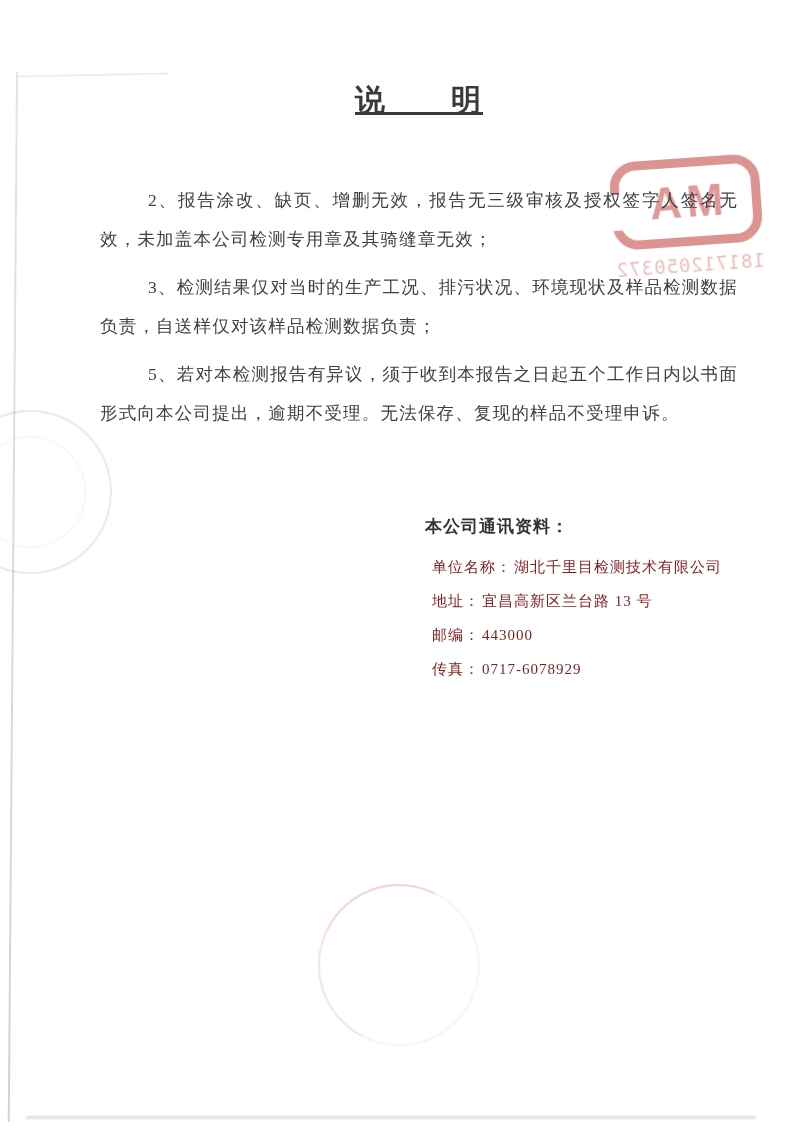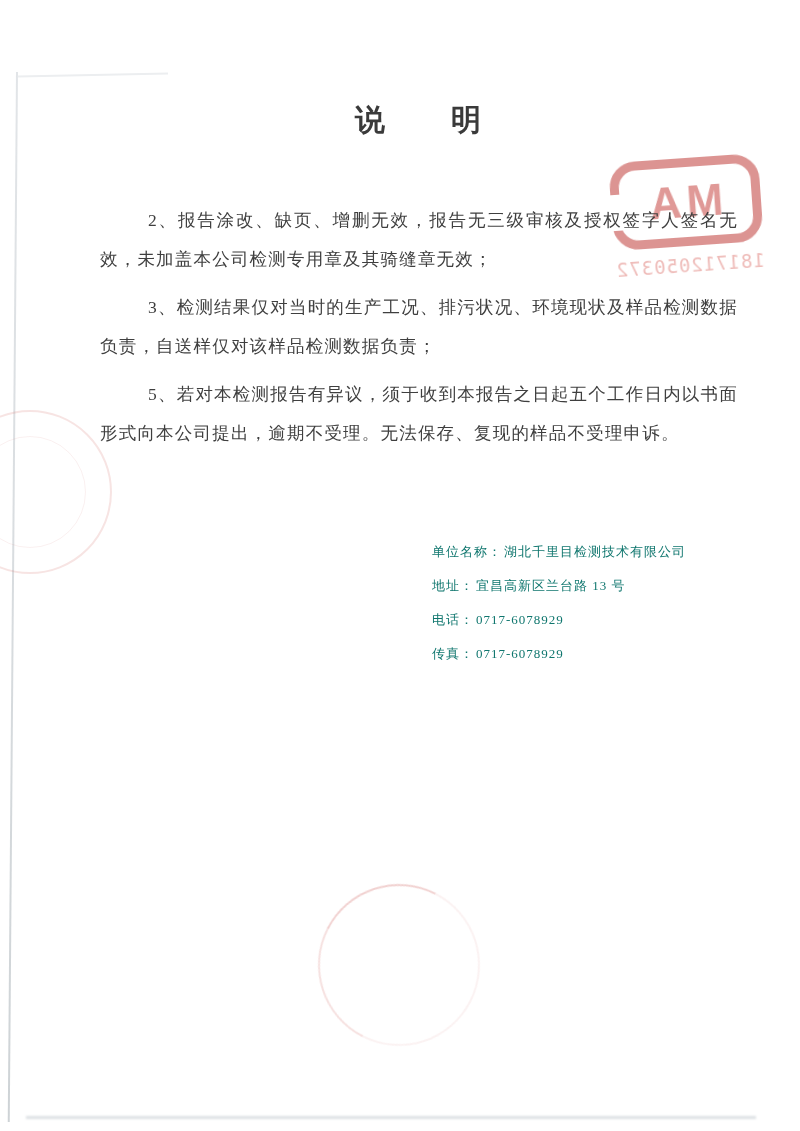--- a/index.html
+++ b/index.html
@@ -7,26 +7,27 @@
     width:800px; height:1131px;
     background:#ffffff;
     position:relative;
     overflow:hidden;
     font-family:"Liberation Serif","DejaVu Serif",serif;
     color:#3d3d3d;
   }
   .content { position:absolute; left:100px; top:0; width:638px; }
 
   .title {
-    margin-top:100px;
+    margin-top:80px;
     text-align:center;
     font-size:30px;
     font-weight:600;
     letter-spacing:2px;
     color:#3a3a3a;
+    text-decoration:underline;
   }
 
   .notes { margin-top:60px; }
   .notes p {
     margin:0 0 9px 0;
     font-size:17.5px;
     line-height:39px;
     letter-spacing:1.2px;
     text-align:justify;
     text-indent:48px;
@@ -35,21 +36,21 @@
 
   .contact { margin-top:82px; margin-left:325px; }
   .contact-heading {
     font-family:"Liberation Sans","DejaVu Sans",sans-serif;
     font-weight:bold;
     font-size:17px;
     letter-spacing:1px;
     color:#333;
   }
   .contact-items { margin-top:12px; margin-left:7px; }
-  .contact-item { line-height:34px; font-size:13px; letter-spacing:1px; color:#0f766e; }
+  .contact-item { line-height:34px; font-size:15px; letter-spacing:1px; color:#7f1d1d; }
   .contact-item .ci-value { margin-left:2px; }
 
   
   .stamp { position:absolute; left:612px; top:158px; transform:rotate(-4deg); }
   .stamp-mirror { transform:scaleX(-1); filter:blur(0.4px); opacity:0.92; }
   .stamp-logo {
     box-sizing:border-box;
     width:150px; height:88px;
     border:9px solid rgba(191,62,58,0.60);
     border-radius:26px;
@@ -129,28 +130,29 @@
 <div class="content">
   <div class="title">说　　明</div>
 
   <div class="notes">
     <p>2、报告涂改、缺页、增删无效，报告无三级审核及授权签字人签名无效，未加盖本公司检测专用章及其骑缝章无效；</p>
     <p>3、检测结果仅对当时的生产工况、排污状况、环境现状及样品检测数据负责，自送样仅对该样品检测数据负责；</p>
     <p>5、若对本检测报告有异议，须于收到本报告之日起五个工作日内以书面形式向本公司提出，逾期不受理。无法保存、复现的样品不受理申诉。</p>
   </div>
 
   <div class="contact">
+    <div class="contact-heading">本公司通讯资料：</div>
     <div class="contact-items">
       <div class="contact-item">
         <span class="ci-label">单位名称：</span><span class="ci-value">湖北千里目检测技术有限公司</span>
       </div>
       <div class="contact-item">
         <span class="ci-label">地址：</span><span class="ci-value">宜昌高新区兰台路 13 号</span>
       </div>
       <div class="contact-item">
-        <span class="ci-label">电话：</span><span class="ci-value">0717-6078929</span>
+        <span class="ci-label">邮编：</span><span class="ci-value">443000</span>
       </div>
       <div class="contact-item">
         <span class="ci-label">传真：</span><span class="ci-value">0717-6078929</span>
       </div>
     </div>
   </div>
 </div>
 
 </body></html>

